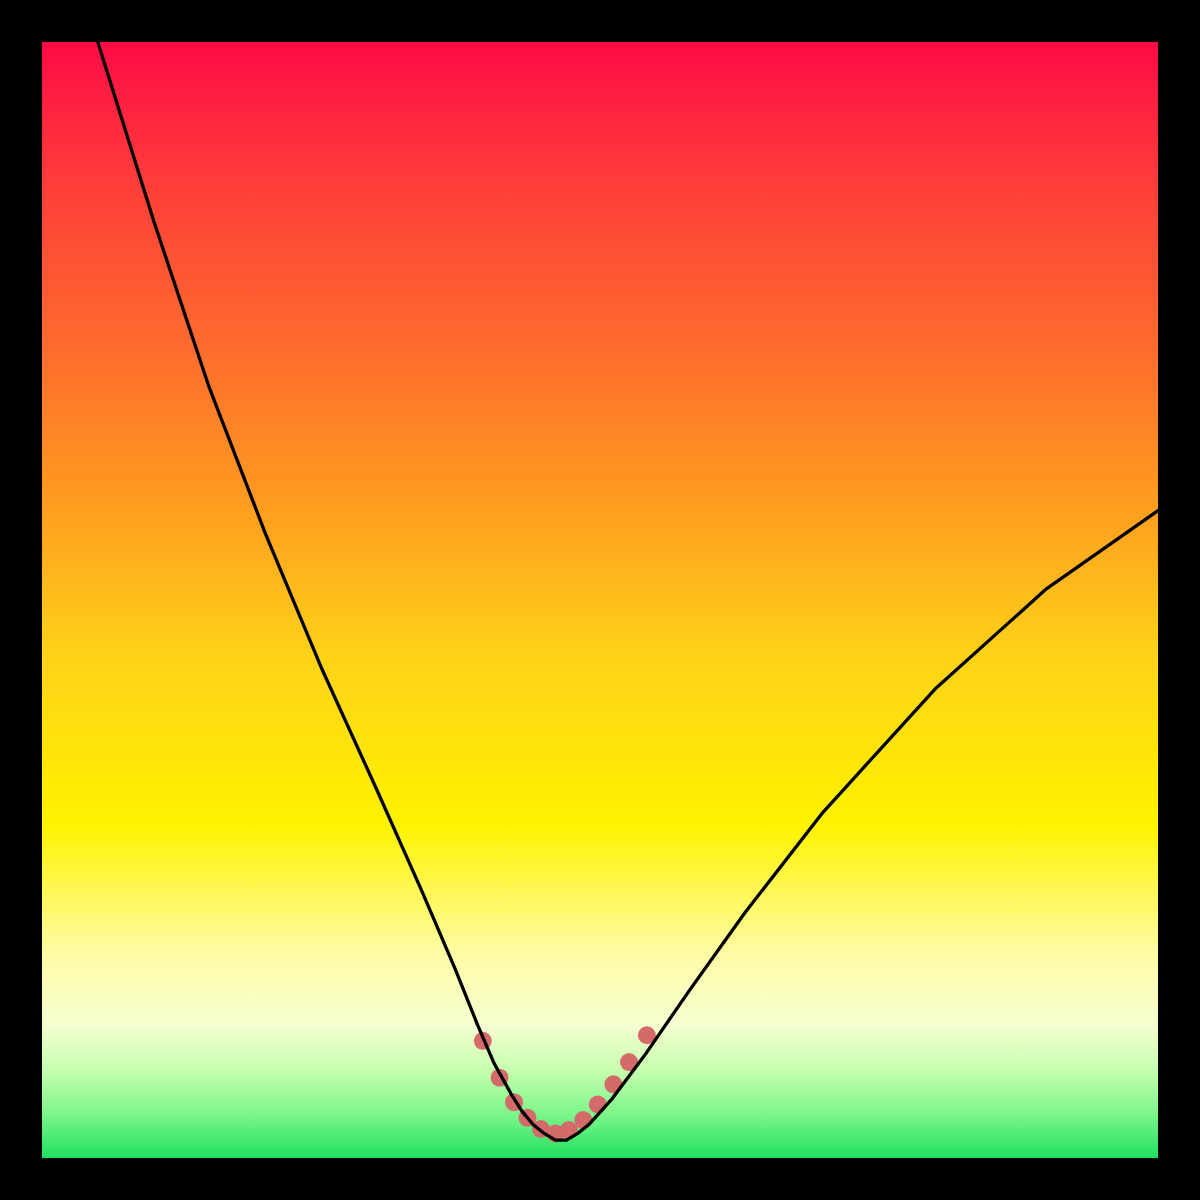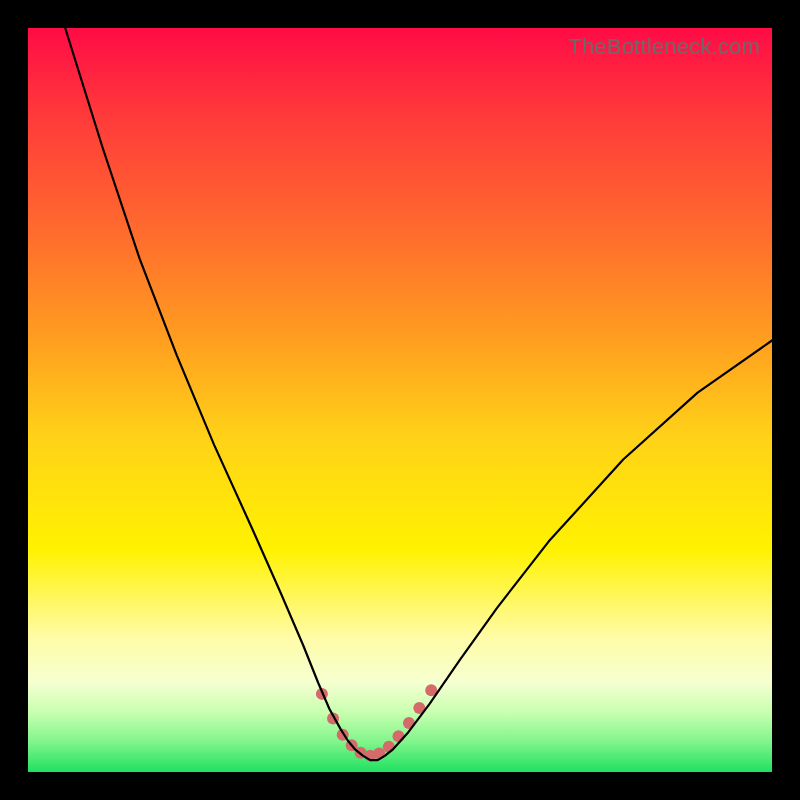--- a/index.html
+++ b/index.html
@@ -59,21 +59,20 @@
   .dot {
     fill: #d46a6a;
     stroke: none;
   }
 </style>
 </head>
 <body>
 
 <div class="stage">
   <div class="plot-area">
-    <div class="watermark">TheBottleneck.com</div>
     <svg class="curve" viewBox="0 0 744 744" preserveAspectRatio="none">
       <g id="marker-group">
           <circle cx="293.88" cy="665.88" r="6" class="dot"></circle>
           <circle cx="305.04" cy="690.43" r="6" class="dot"></circle>
           <circle cx="314.71" cy="706.80" r="6" class="dot"></circle>
           <circle cx="323.64" cy="717.22" r="6" class="dot"></circle>
           <circle cx="332.57" cy="724.66" r="6" class="dot"></circle>
           <circle cx="342.24" cy="727.63" r="6" class="dot"></circle>
           <circle cx="351.17" cy="725.40" r="6" class="dot"></circle>
           <circle cx="360.84" cy="718.70" r="6" class="dot"></circle>

